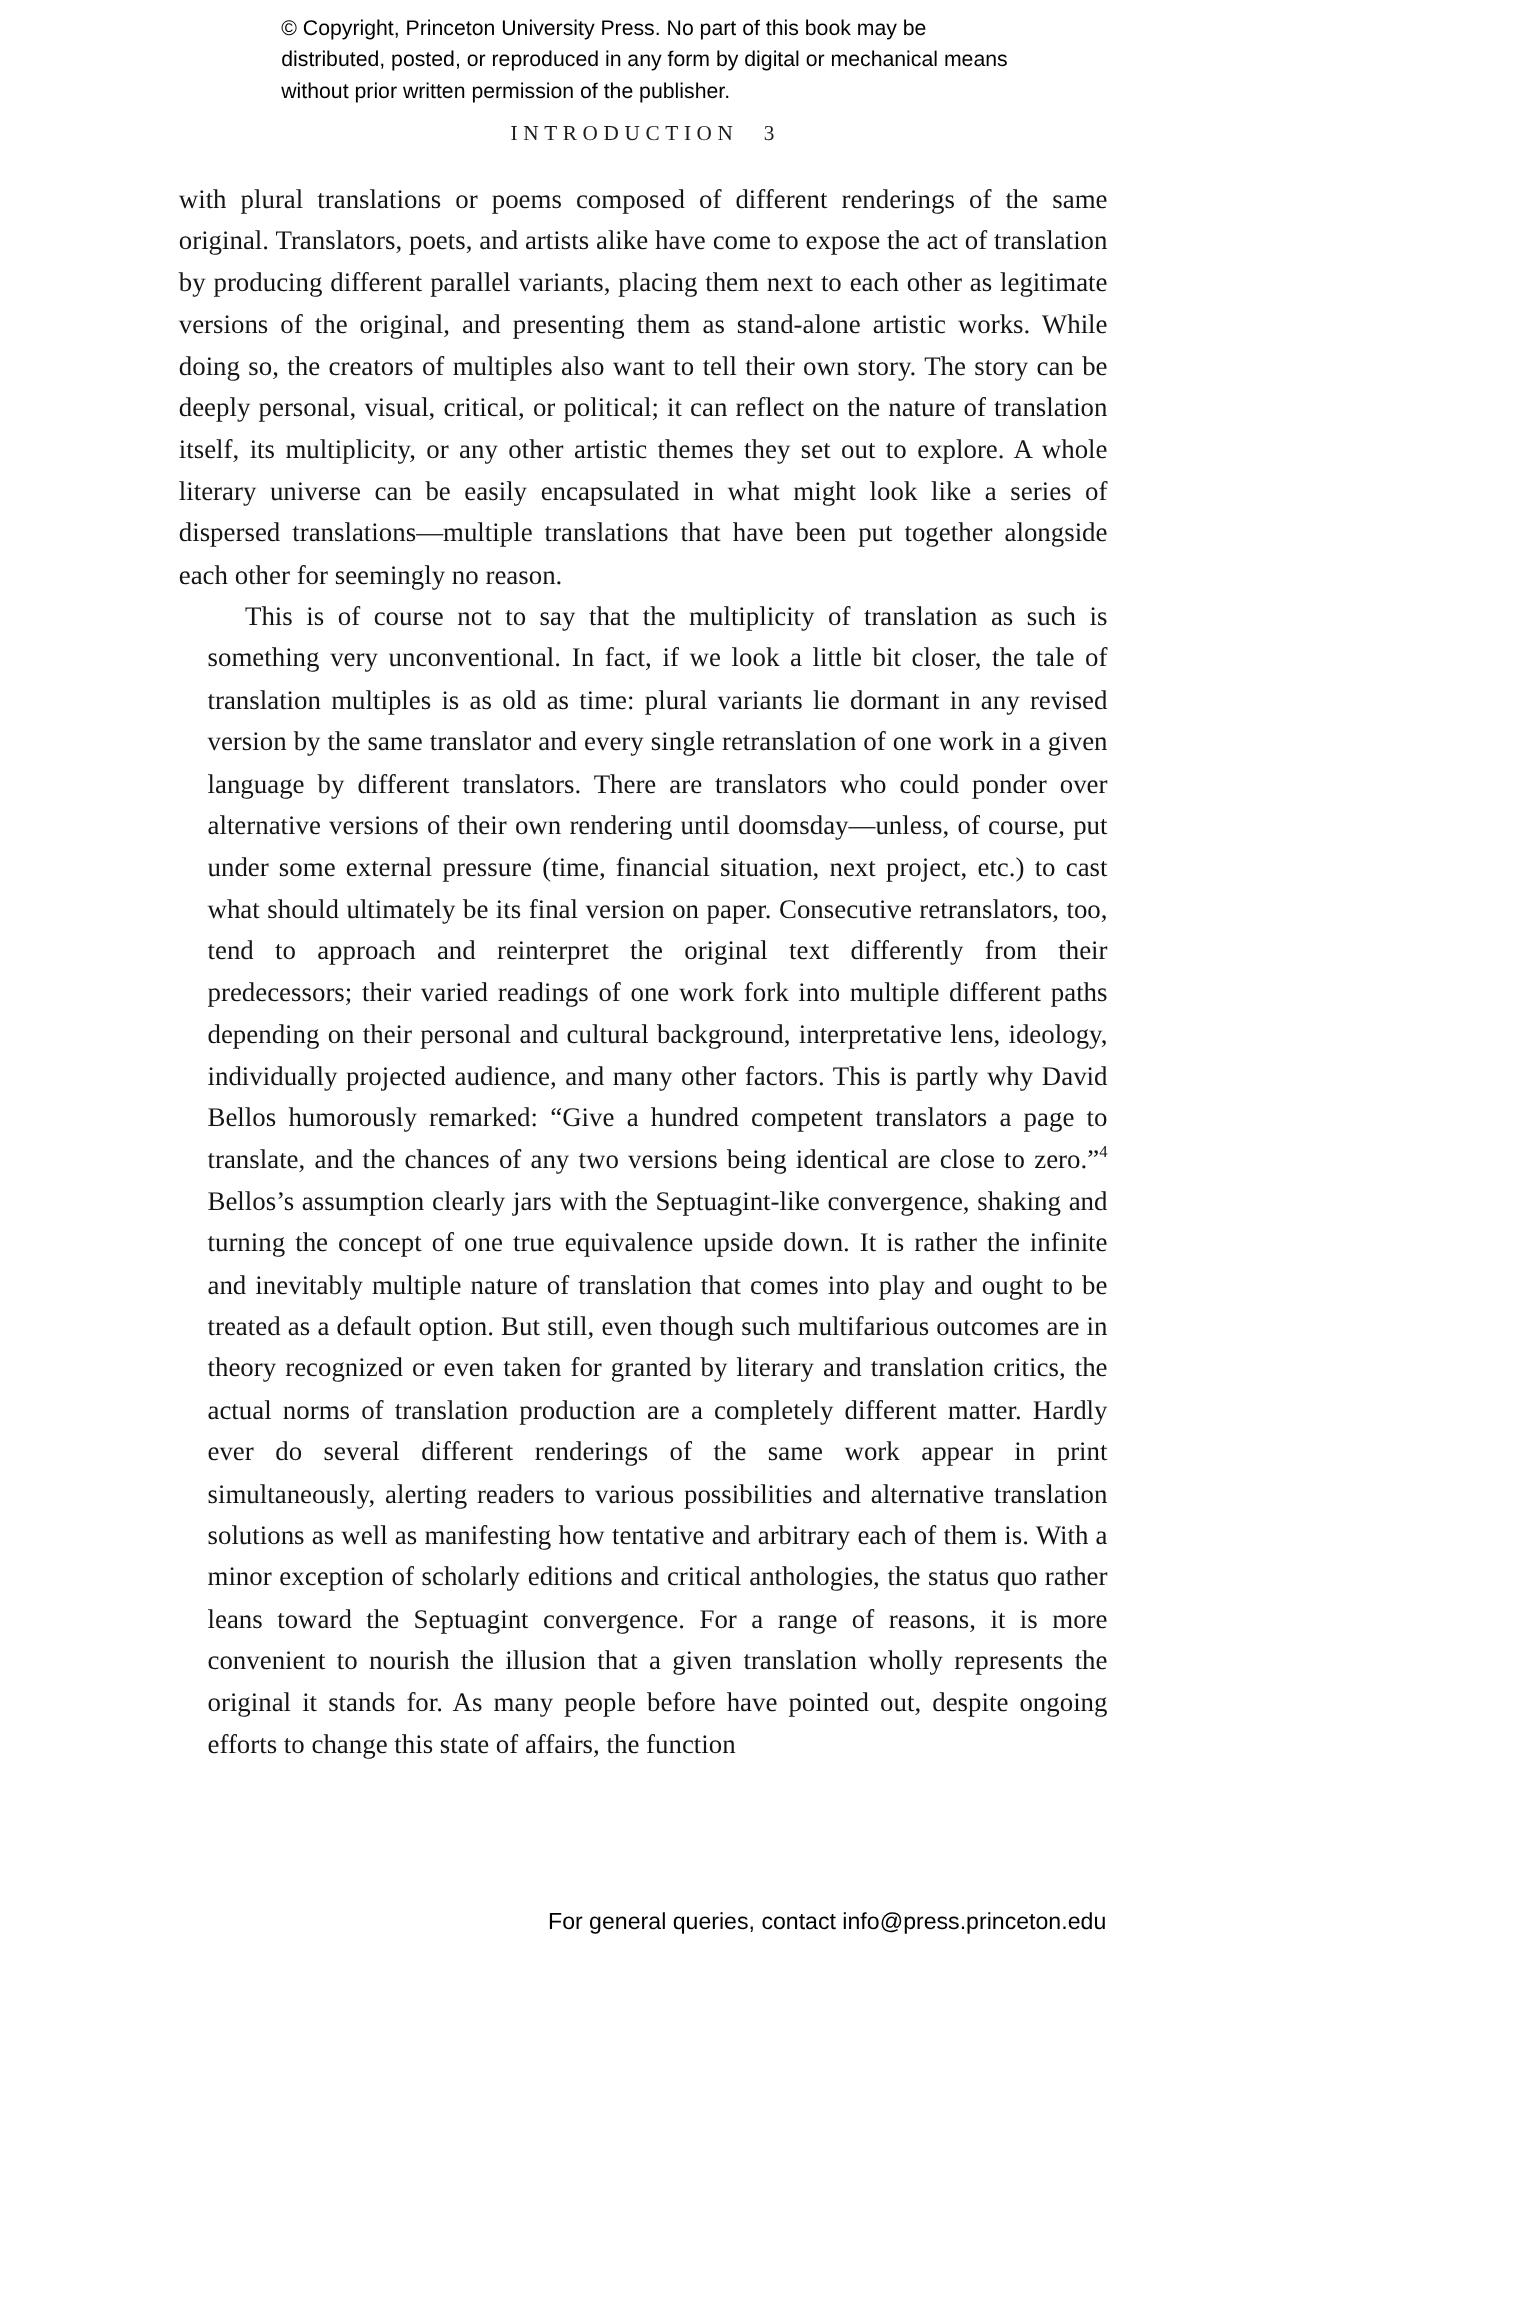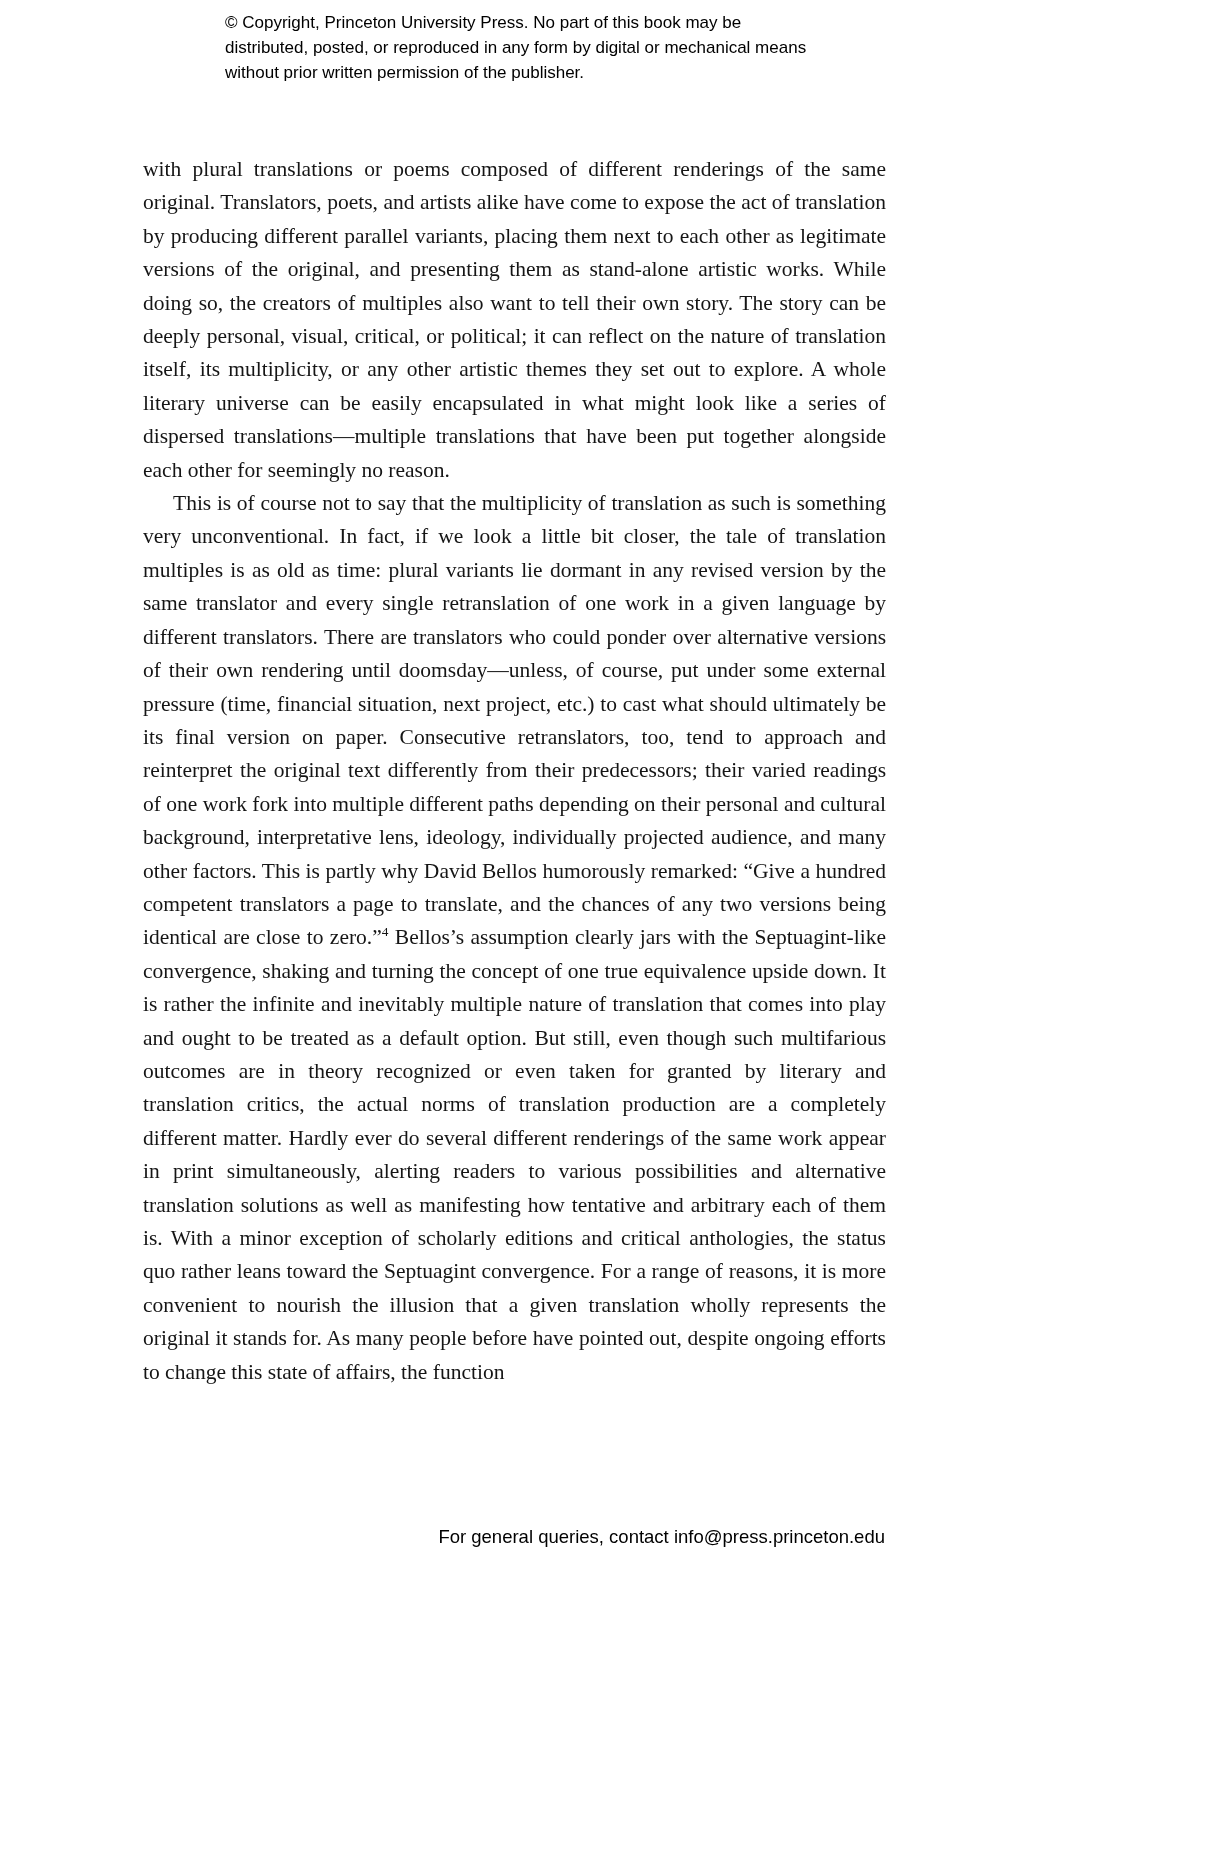--- a/index.html
+++ b/index.html
@@ -40,35 +40,36 @@
     }
     .running-head .head-title {
       letter-spacing: 4.5px;
     }
     .running-head .page-number {
       margin-left: 16px;
       letter-spacing: 0;
     }
     .body-text {
       position: absolute;
-      top: 153px;
+      top: 143px;
       left: 143px;
       width: 743px;
       font-family: "Liberation Serif", serif;
       font-size: 21.5px;
       line-height: 33.4px;
       text-align: justify;
       color: #151515;
     }
     .para {
       margin: 0;
       padding: 0;
     }
     .para.indented {
       text-indent: 30px;
+      margin-left: 23px;
     }
     sup.footnote-ref {
       font-size: 0.62em;
       line-height: 0;
       vertical-align: super;
     }
     .footer-line {
       position: absolute;
       top: 1526px;
       left: 143px;
@@ -79,20 +80,24 @@
       color: #000000;
     }
   </style>
 </head>
 <body>
 
 <div class="page">
 
   <div class="copyright-notice">© Copyright, Princeton University Press. No part of this book may be distributed, posted, or reproduced in any form by digital or mechanical means without prior written permission of the publisher.</div>
 
+  <div class="running-head">
+    <span class="head-title">INTRODUCTION</span>
+    <span class="page-number">3</span>
+  </div>
 
   <div class="body-text">
     <p class="para">with plural translations or poems composed of different renderings of the same original. Translators, poets, and artists alike have come to expose the act of translation by producing different parallel variants, placing them next to each other as legitimate versions of the original, and presenting them as stand-alone artistic works. While doing so, the creators of multiples also want to tell their own story. The story can be deeply personal, visual, critical, or political; it can reflect on the nature of translation itself, its multiplicity, or any other artistic themes they set out to explore. A whole literary universe can be easily encapsulated in what might look like a series of dispersed translations—multiple translations that have been put together alongside each other for seemingly no reason.</p>
     <p class="para indented"><span>This is of course not to say that the multiplicity of translation as such is something very unconventional. In fact, if we look a little bit closer, the tale of translation multiples is as old as time: plural variants lie dormant in any revised version by the same translator and every single retranslation of one work in a given language by different translators. There are translators who could ponder over alternative versions of their own rendering until doomsday—unless, of course, put under some external pressure (time, financial situation, next project, etc.) to cast what should ultimately be its final version on paper. Consecutive retranslators, too, tend to approach and reinterpret the original text differently from their predecessors; their varied readings of one work fork into multiple different paths depending on their personal and cultural background, interpretative lens, ideology, individually projected audience, and many other factors. This is partly why David Bellos humorously remarked: “Give a hundred competent translators a page to translate, and the chances of any two versions being identical are close to zero.”</span><sup class="footnote-ref">4</sup><span> Bellos’s assumption clearly jars with the Septuagint-like convergence, shaking and turning the concept of one true equivalence upside down. It is rather the infinite and inevitably multiple nature of translation that comes into play and ought to be treated as a default option. But still, even though such multifarious outcomes are in theory recognized or even taken for granted by literary and translation critics, the actual norms of translation production are a completely different matter. Hardly ever do several different renderings of the same work appear in print simultaneously, alerting readers to various possibilities and alternative translation solutions as well as manifesting how tentative and arbitrary each of them is. With a minor exception of scholarly editions and critical anthologies, the status quo rather leans toward the Septuagint convergence. For a range of reasons, it is more convenient to nourish the illusion that a given translation wholly represents the original it stands for. As many people before have pointed out, despite ongoing efforts to change this state of affairs, the function</span></p>
   </div>
 
   <div class="footer-line">For general queries, contact info@press.princeton.edu</div>
 
 </div>
 

